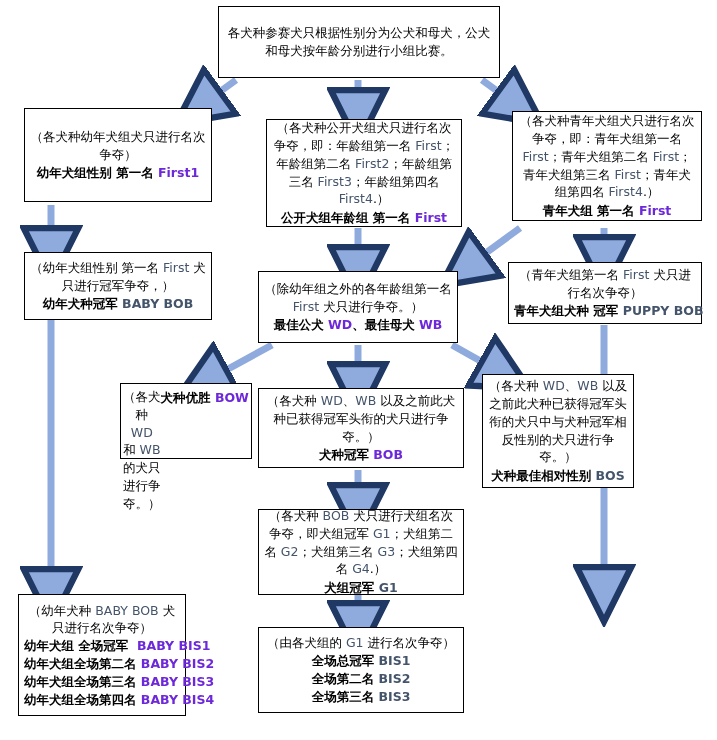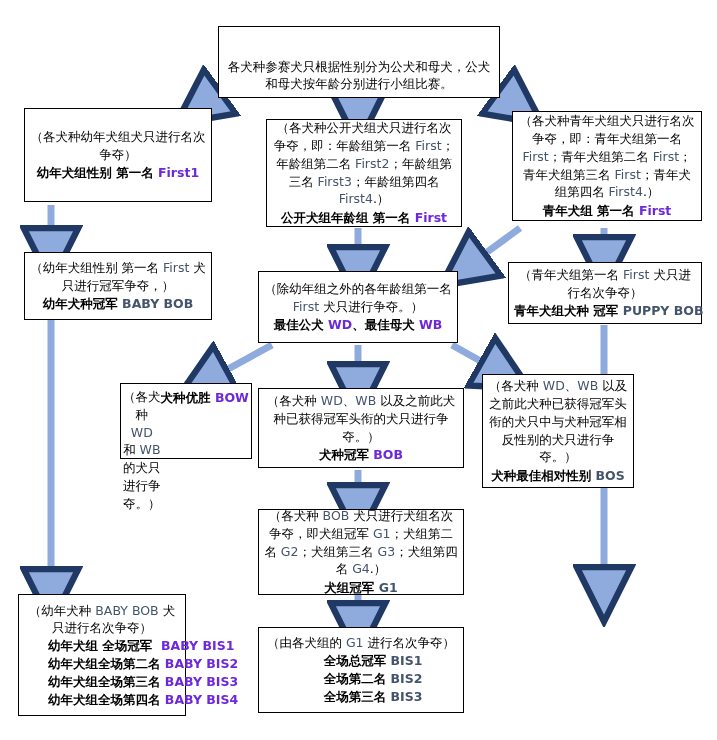--- a/index.html
+++ b/index.html
@@ -16,21 +16,21 @@
     border:1px solid #000;
     background:#fff;
     box-sizing:border-box;
     text-align:center;
     line-height:1.42;
     padding:4px 5px;
     z-index:5;
   }
   .para{font-size:12.5px;color:#000;font-weight:400;}
   .res{font-size:12.5px;font-weight:bold;color:#000;margin-top:1px;white-space:nowrap;}
-  .res.tight{line-height:1.35;margin-left:24px;}
+  .res.tight{line-height:1.35;}
   .code{color:#6d28d9;font-weight:bold;}
   .code2{color:#44546a;font-weight:normal;}
   .codeN{color:#44546a;font-weight:bold;}
   .ltr{font-family:"DejaVu Sans","Liberation Sans",sans-serif;}
 </style>
 </head>
 <body>
 
 <div id="canvas">
 
@@ -65,21 +65,21 @@
       <path d="M452,345 L500,372"></path>
 
       <path d="M604,325 L604,588"></path>
 
       <path d="M358,470 L358,506"></path>
 
       <path d="M358,594 L358,624"></path>
     </g>
   </svg>
 
-  <div class="box" style="left:218px;top:6px;width:282px;height:72px;display:flex;align-items:flex-end;justify-content:center;margin-top:20px;">
+  <div class="box" style="left:218px;top:6px;width:282px;height:72px;display:flex;align-items:center;justify-content:center;">
     <div class="para">各犬种参赛犬只根据性别分为公犬和母犬，公犬和母犬按年龄分别进行小组比赛。</div>
   </div>
 
   <div class="box" style="left:24px;top:108px;width:188px;height:94px;display:flex;flex-direction:column;justify-content:center;">
     <div class="para">（各犬种幼年犬组犬只进行名次争夺）</div>
     <div class="res">幼年犬组性别 第一名 <span class="code ltr">First1</span></div>
   </div>
 
   <div class="box" style="left:266px;top:119px;width:196px;height:108px;display:flex;flex-direction:column;justify-content:center;">
     <div class="para">（各犬种公开犬组犬只进行名次争夺，即：年龄组第一名 <span class="code2 ltr">First</span>；年龄组第二名 <span class="code2 ltr">First2</span>；年龄组第三名 <span class="code2 ltr">First3</span>；年龄组第四名 <span class="code2 ltr">First4</span>.）</div>

